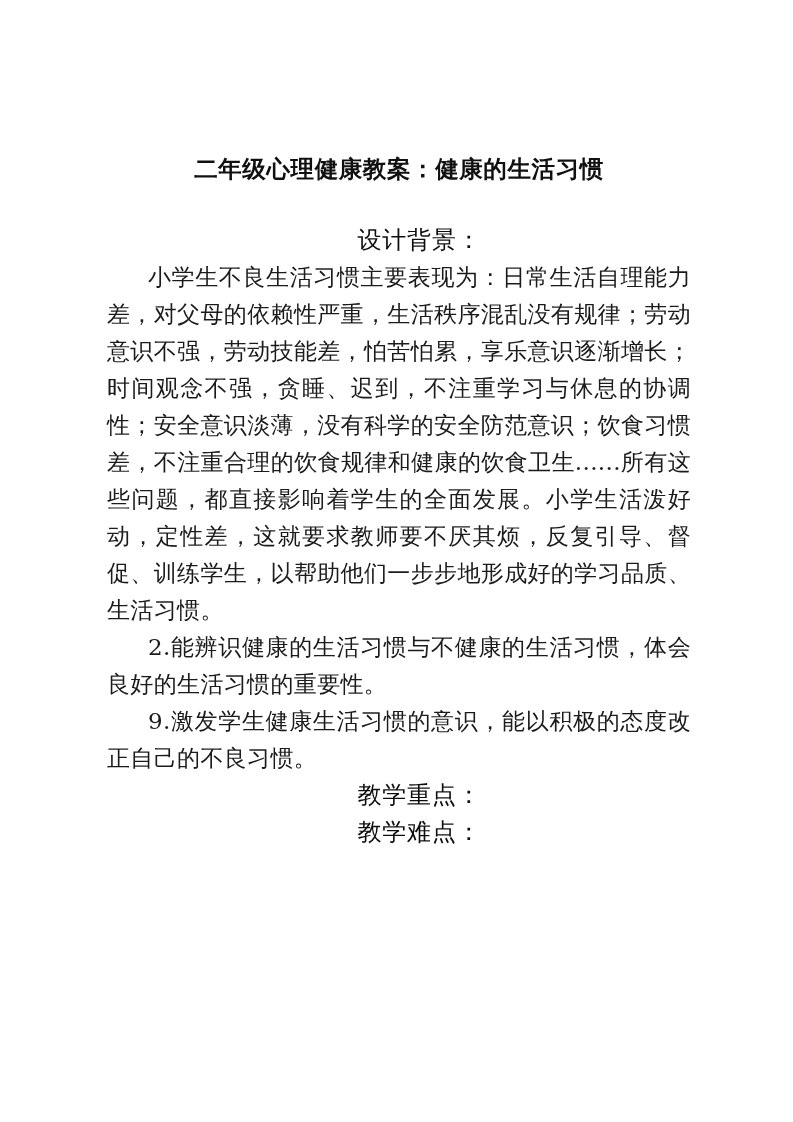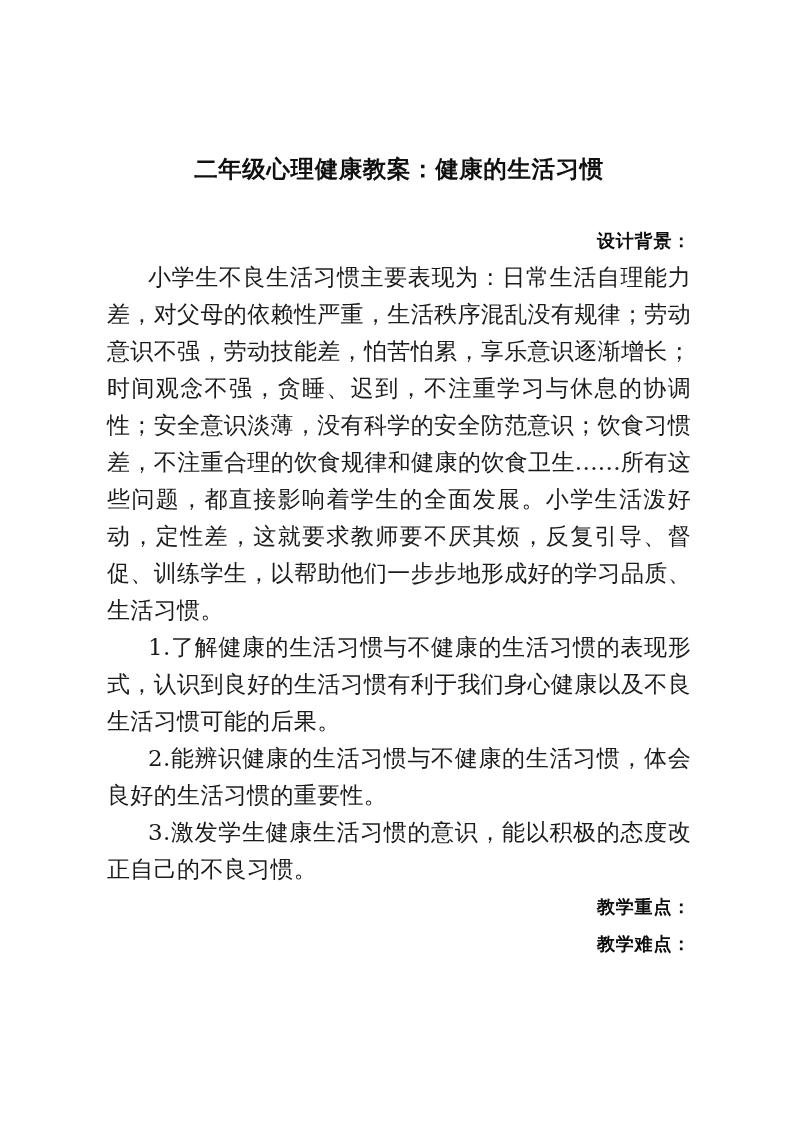--- a/index.html
+++ b/index.html
@@ -61,49 +61,48 @@
     letter-spacing: 0.35px;
     word-break: break-all;
   }
 
   p.indent {
     text-indent: 41px;
   }
 
   p.heading {
     font-family: "DejaVu Sans", "Liberation Sans", sans-serif;
-    font-weight: bold;
-    font-size: 18px;
+    font-weight: normal;
+    font-size: 24px;
     text-indent: 41px;
     letter-spacing: 0.8px;
     color: #0d0d0d;
-    text-align: right;
+    text-align: center;
   }
 
   p.flat {
     text-indent: 41px;
     text-align: left;
   }
 </style>
 </head>
 <body>
 
 <div class="page">
   <div class="content">
 
     <h1 class="doc-title">二年级心理健康教案：健康的生活习惯</h1>
 
     <div class="body-block">
 
       <p class="heading">设计背景：</p>
       <p class="indent">小学生不良生活习惯主要表现为：日常生活自理能力差，对父母的依赖性严重，生活秩序混乱没有规律；劳动意识不强，劳动技能差，怕苦怕累，享乐意识逐渐增长；时间观念不强，贪睡、迟到，不注重学习与休息的协调性；安全意识淡薄，没有科学的安全防范意识；饮食习惯差，不注重合理的饮食规律和健康的饮食卫生......所有这些问题，都直接影响着学生的全面发展。小学生活泼好动，定性差，这就要求教师要不厌其烦，反复引导、督促、训练学生，以帮助他们一步步地形成好的学习品质、生活习惯。</p>
 
-      <p class="indent">1.了解健康的生活习惯与不健康的生活习惯的表现形式，认识到良好的生活习惯有利于我们身心健康以及不良生活习惯可能的后果。</p>
       <p class="indent">2.能辨识健康的生活习惯与不健康的生活习惯，体会良好的生活习惯的重要性。</p>
-      <p class="indent">3.激发学生健康生活习惯的意识，能以积极的态度改正自己的不良习惯。</p>
+      <p class="indent">9.激发学生健康生活习惯的意识，能以积极的态度改正自己的不良习惯。</p>
 
       <p class="heading">教学重点：</p>
 
       <p class="heading">教学难点：</p>
 
     </div>
   </div>
 </div>
 
 </body></html>

